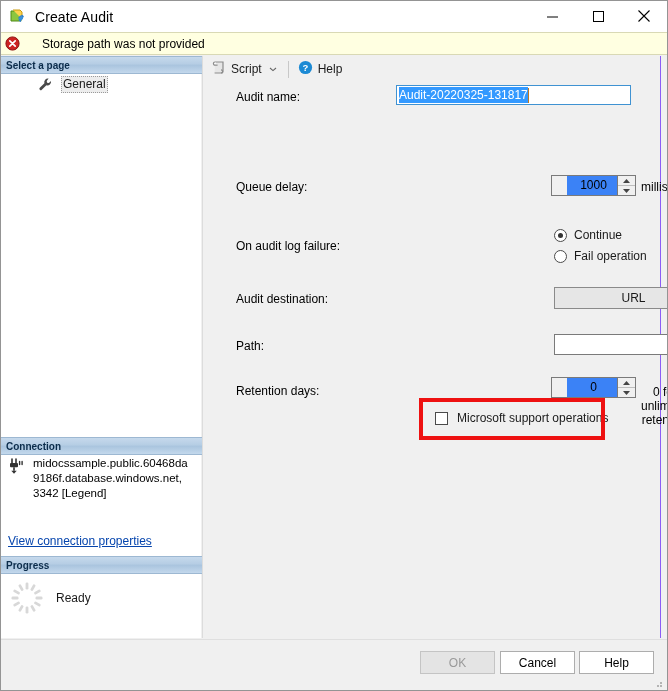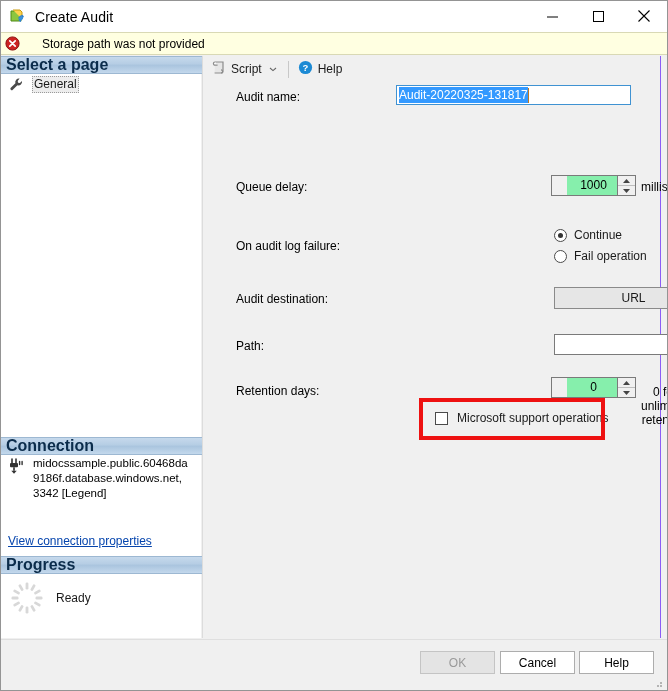--- a/index.html
+++ b/index.html
@@ -98,40 +98,41 @@
   .sect-header {
     position: absolute;
     left: 0;
     width: 231px;
     height: 18px;
     box-sizing: border-box;
     background: linear-gradient(to bottom, #c6d9ec 0%, #b5cde4 45%, #a9c4de 50%, #c3d8ec 100%);
     border-top: 1px solid #9db8d2;
     border-bottom: 1px solid #9db8d2;
     font-weight: bold;
-    font-size: 16px;
+    font-size: 10px;
     color: #0b2c4b;
     display: flex;
     align-items: center;
     padding-left: 5px;
   }
   #hdr-page   { top: 0px; }
   #hdr-conn   { top: 381px; }
   #hdr-prog   { top: 500px; }
 
   #page-list {
     position: absolute;
     left: 0; top: 19px;
     width: 200px;
   }
   .page-item {
     height: 19px;
     display: flex;
     align-items: center;
     padding-left: 8px;
+    margin-left: 29px;
   }
   .page-item .wrench {
     width: 15px; height: 15px;
     flex: none;
   }
   .page-item .plabel {
     margin-left: 8px;
     font-size: 12px;
     padding: 0 2px;
     line-height: 15px;
@@ -279,21 +280,21 @@
   .spinbox {
     position: absolute;
     box-sizing: border-box;
     border: 1px solid #7a7a7a;
     background: #f0f0f0;
     display: flex;
     align-items: stretch;
   }
   .spinbox .sval {
     flex: 1;
-    background: #86efac;
+    background: #3b82f6;
     font-size: 12px;
     line-height: 18px;
     padding-left: 3px;
     color: #000;
     margin-left: 15px;
   }
   .spinbox .sbtns {
     width: 17px;
     border-left: 1px solid #7a7a7a;
     background: #f0f0f0;

